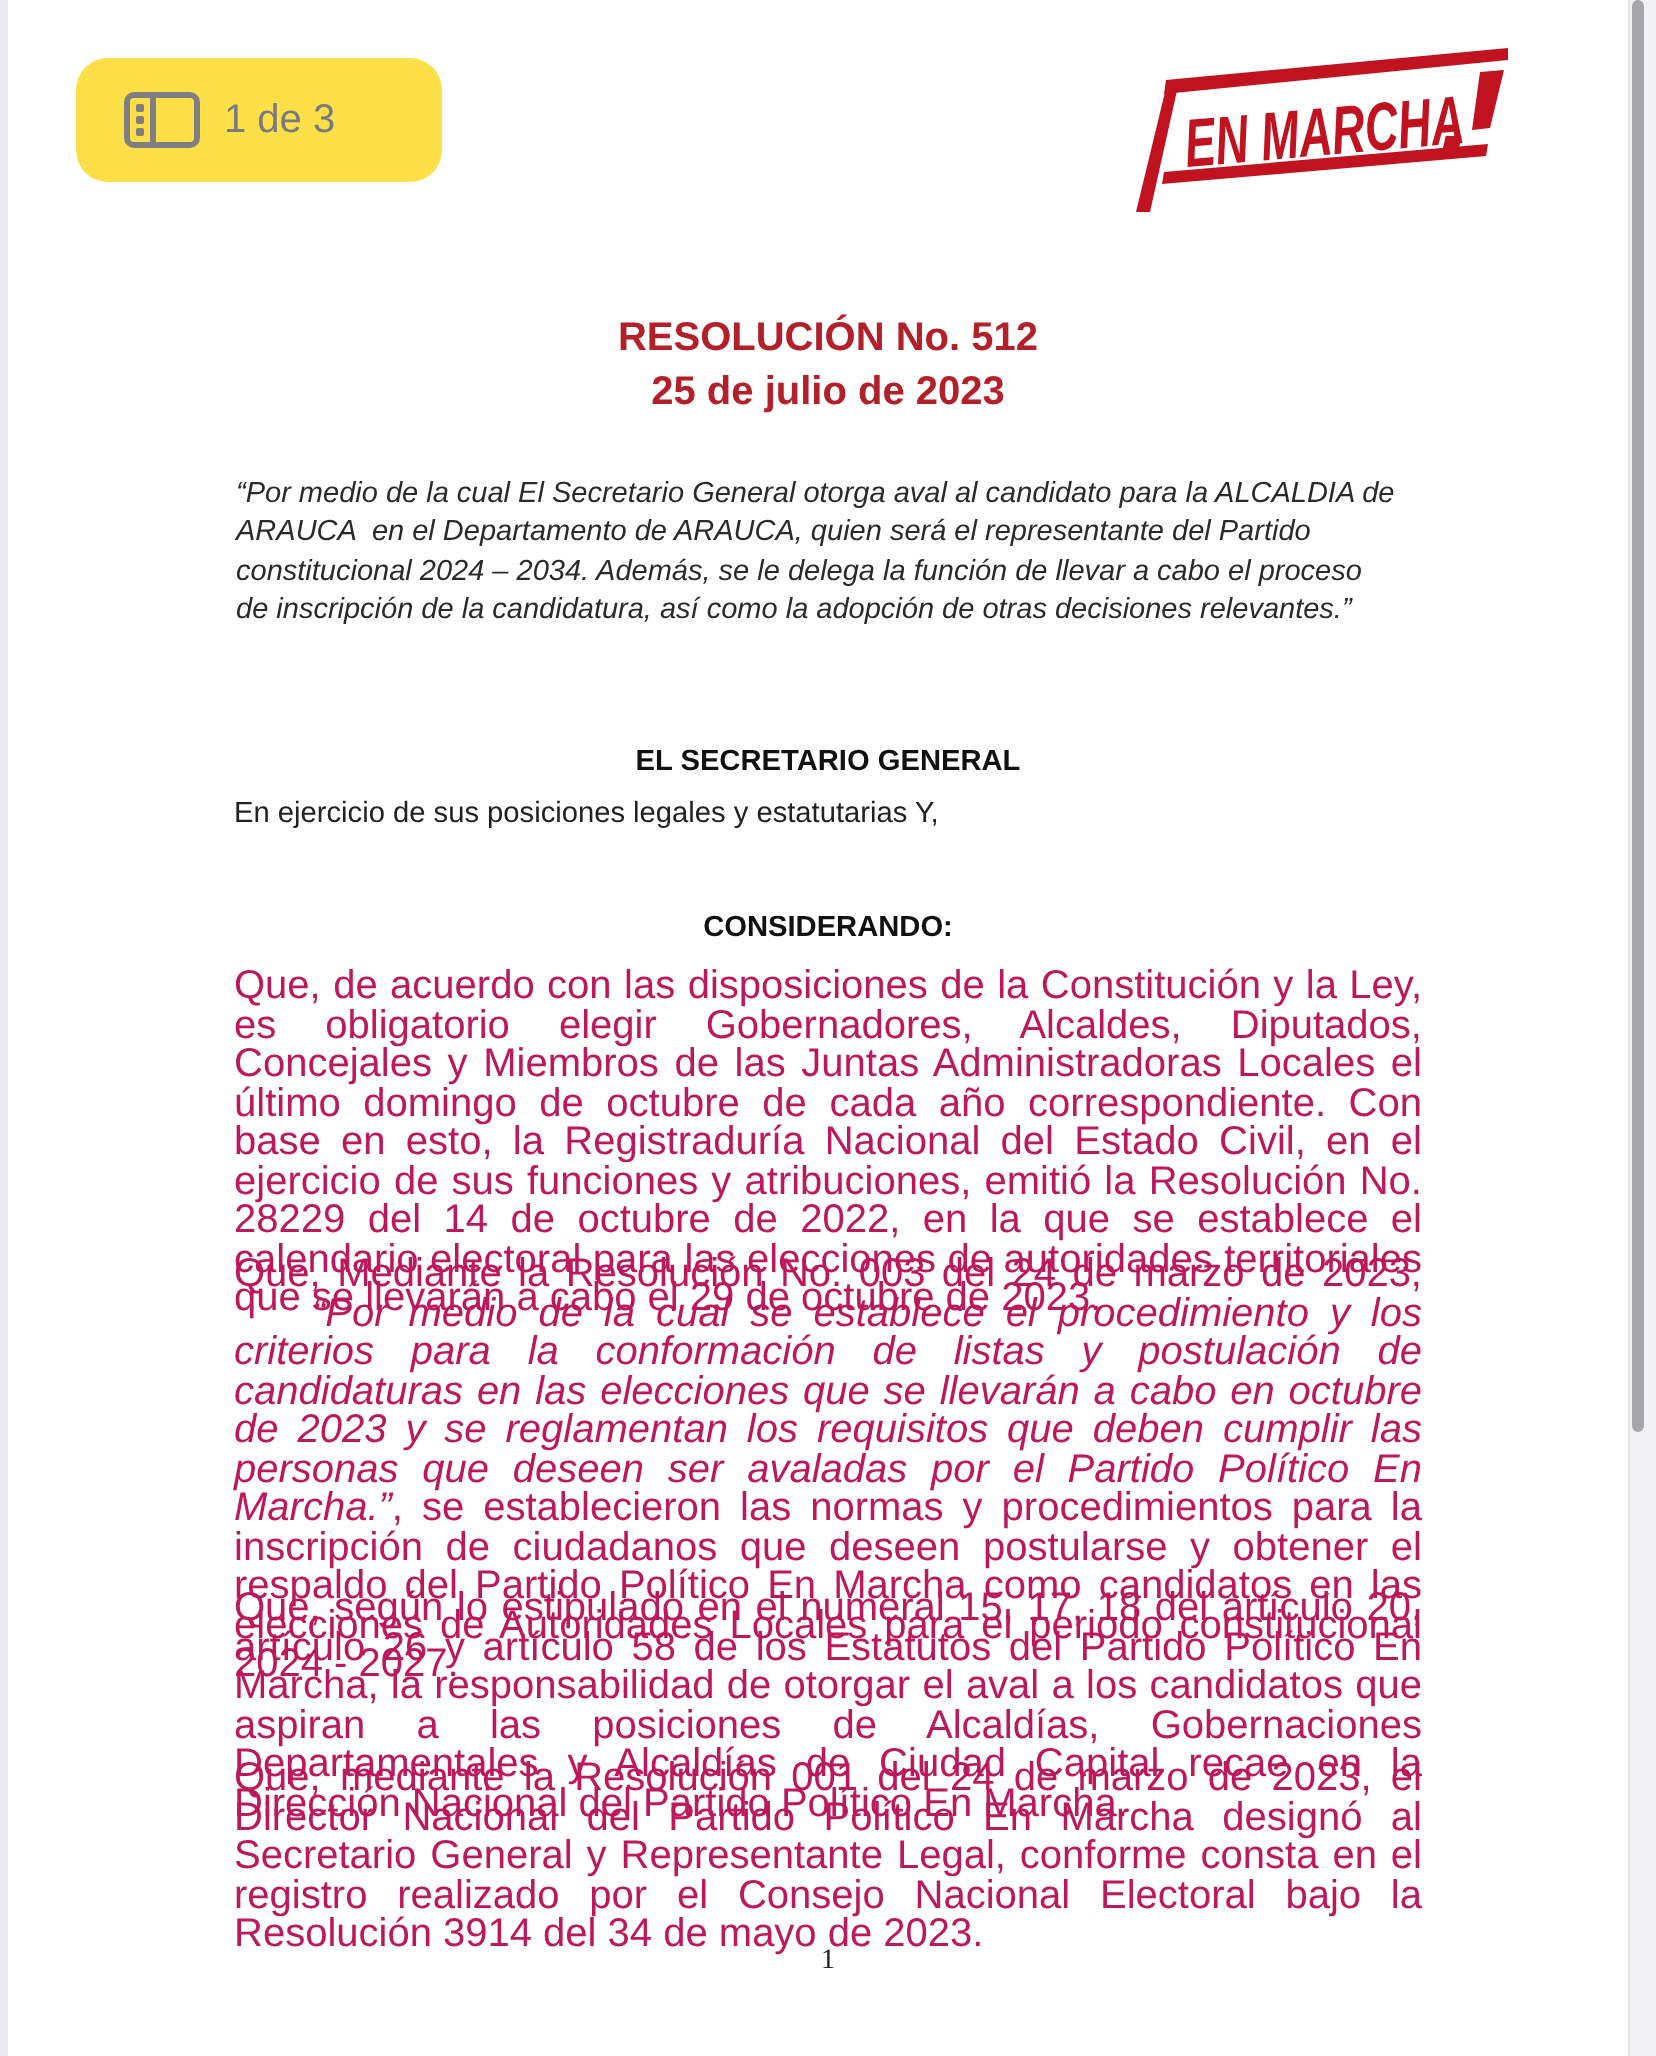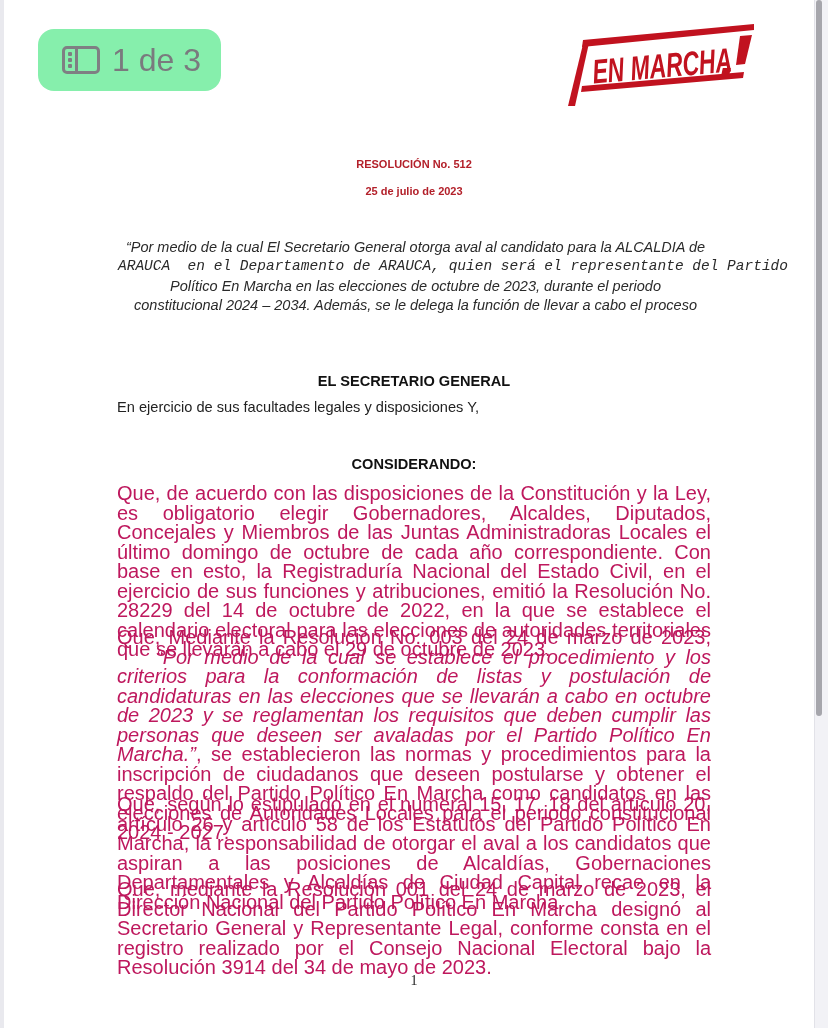--- a/index.html
+++ b/index.html
@@ -16,23 +16,23 @@
       position: absolute; left: 0; top: 0; width: 4px; height: 1028px;
       background: #e9e9ee;
     }
     .page {
       position: absolute; left: 4px; top: 0; width: 810px; height: 1028px;
       background: #ffffff;
     }
     
     .page-indicator {
       position: absolute; left: 38px; top: 29px; width: 183px; height: 62px;
-      background: #86efac; border-radius: 16px;
+      background: #fde047; border-radius: 16px;
       display: flex; align-items: center; padding-left: 24px;
-      color: #7a7a7e; font-size: 32px;
+      color: #7a7a7e; font-size: 20px;
       font-family: "Liberation Sans", sans-serif;
     }
     .sidebar-icon {
       width: 38px; height: 28px; border: 3px solid #7f7f83; border-radius: 5px;
       position: relative; margin-right: 12px;
     }
     .sidebar-icon::before {
       content: ""; position: absolute; left: 10px; top: 0; bottom: 0; width: 3px; background: #7f7f83;
     }
     .sidebar-icon i {
@@ -41,25 +41,25 @@
     .sidebar-icon i:nth-child(1) { top: 3px; }
     .sidebar-icon i:nth-child(2) { top: 9px; }
     .sidebar-icon i:nth-child(3) { top: 15px; }
 
     
     .logo {
       position: absolute; left: 556px; top: 20px; width: 210px; height: 90px;
     }
     .red-title {
       position: absolute; left: 0; width: 828px; text-align: center;
-      color: #b3202a; font-weight: bold; font-size: 11px;
+      color: #b3202a; font-weight: bold; font-size: 20px;
     }
     .quote {
       position: absolute; left: 118px; top: 238px; width: 595px;
-      text-align: center; font-style: italic; font-size: 14.5px; line-height: 19.4px; color: #2a2a2a;
+      font-style: italic; font-size: 14.5px; line-height: 19.4px; color: #2a2a2a;
     }
     .heading {
       position: absolute; left: 0; width: 828px; text-align: center;
       font-weight: bold; font-size: 14.6px; color: #111;
     }
     .plain {
       position: absolute; left: 117px; font-size: 14.6px; color: #222;
     }
     .para {
       position: absolute; left: 117px; width: 594px;
@@ -114,27 +114,27 @@
       </g>
       <text x="36" y="58" font-family="Liberation Sans, sans-serif" font-weight="bold" font-style="italic" font-size="34" fill="#c1121f" transform="rotate(-5 100 45)" textLength="140" lengthAdjust="spacingAndGlyphs">EN MARCHA</text>
     </svg>
   </div>
 
   <div class="red-title" style="top:158px;">RESOLUCIÓN No. 512</div>
   <div class="red-title" style="top:185px;">25 de julio de 2023</div>
 
   <div class="quote">
     <div>“Por medio de la cual El Secretario General otorga aval al candidato para la ALCALDIA de</div>
-    <div style="white-space:pre;font-family:Liberation Mono, monospace;">ARAUCA  en el Departamento de ARAUCA, quien será el representante del Partido</div>
-    <div>Político En Marcha en las elecciones de octubre de 2023, durante el periodo</div>
+    <div style="white-space:pre;">ARAUCA  en el Departamento de ARAUCA, quien será el representante del Partido</div>
     <div>constitucional 2024 – 2034. Además, se le delega la función de llevar a cabo el proceso</div>
+    <div>de inscripción de la candidatura, así como la adopción de otras decisiones relevantes.”</div>
   </div>
 
   <div class="heading" style="top:373px;">EL SECRETARIO GENERAL</div>
-  <div class="plain" style="top:399px;">En ejercicio de sus facultades legales y disposiciones Y,</div>
+  <div class="plain" style="top:399px;">En ejercicio de sus posiciones legales y estatutarias Y,</div>
 
   <div class="heading" style="top:456px;">CONSIDERANDO:</div>
 
   <div class="para" style="top:484px;">Que, de acuerdo con las disposiciones de la Constitución y la Ley, es obligatorio elegir Gobernadores, Alcaldes, Diputados, Concejales y Miembros de las Juntas Administradoras Locales el último domingo de octubre de cada año correspondiente. Con base en esto, la Registraduría Nacional del Estado Civil, en el ejercicio de sus funciones y atribuciones, emitió la Resolución No. 28229 del 14 de octubre de 2022, en la que se establece el calendario electoral para las elecciones de autoridades territoriales que se llevarán a cabo el 29 de octubre de 2023.</div>
 
   <div class="para" style="top:628px;">
     <span>Que, Mediante la Resolución No. 003 del 24 de marzo de 2023, </span><em>“Por medio de la cual se establece el procedimiento y los criterios para la conformación de listas y postulación de candidaturas en las elecciones que se llevarán a cabo en octubre de 2023 y se reglamentan los requisitos que deben cumplir las personas que deseen ser avaladas por el Partido Político En Marcha.”</em><span>, se establecieron las normas y procedimientos para la inscripción de ciudadanos que deseen postularse y obtener el respaldo del Partido Político En Marcha como candidatos en las elecciones de Autoridades Locales para el periodo constitucional 2024 - 2027.</span>
   </div>
 
   <div class="para" style="top:795px;">Que, según lo estipulado en el numeral 15, 17, 18 del artículo 20, artículo 26 y artículo 58 de los Estatutos del Partido Político En Marcha, la responsabilidad de otorgar el aval a los candidatos que aspiran a las posiciones de Alcaldías, Gobernaciones Departamentales y Alcaldías de Ciudad Capital recae en la Dirección Nacional del Partido Político En Marcha.</div>

